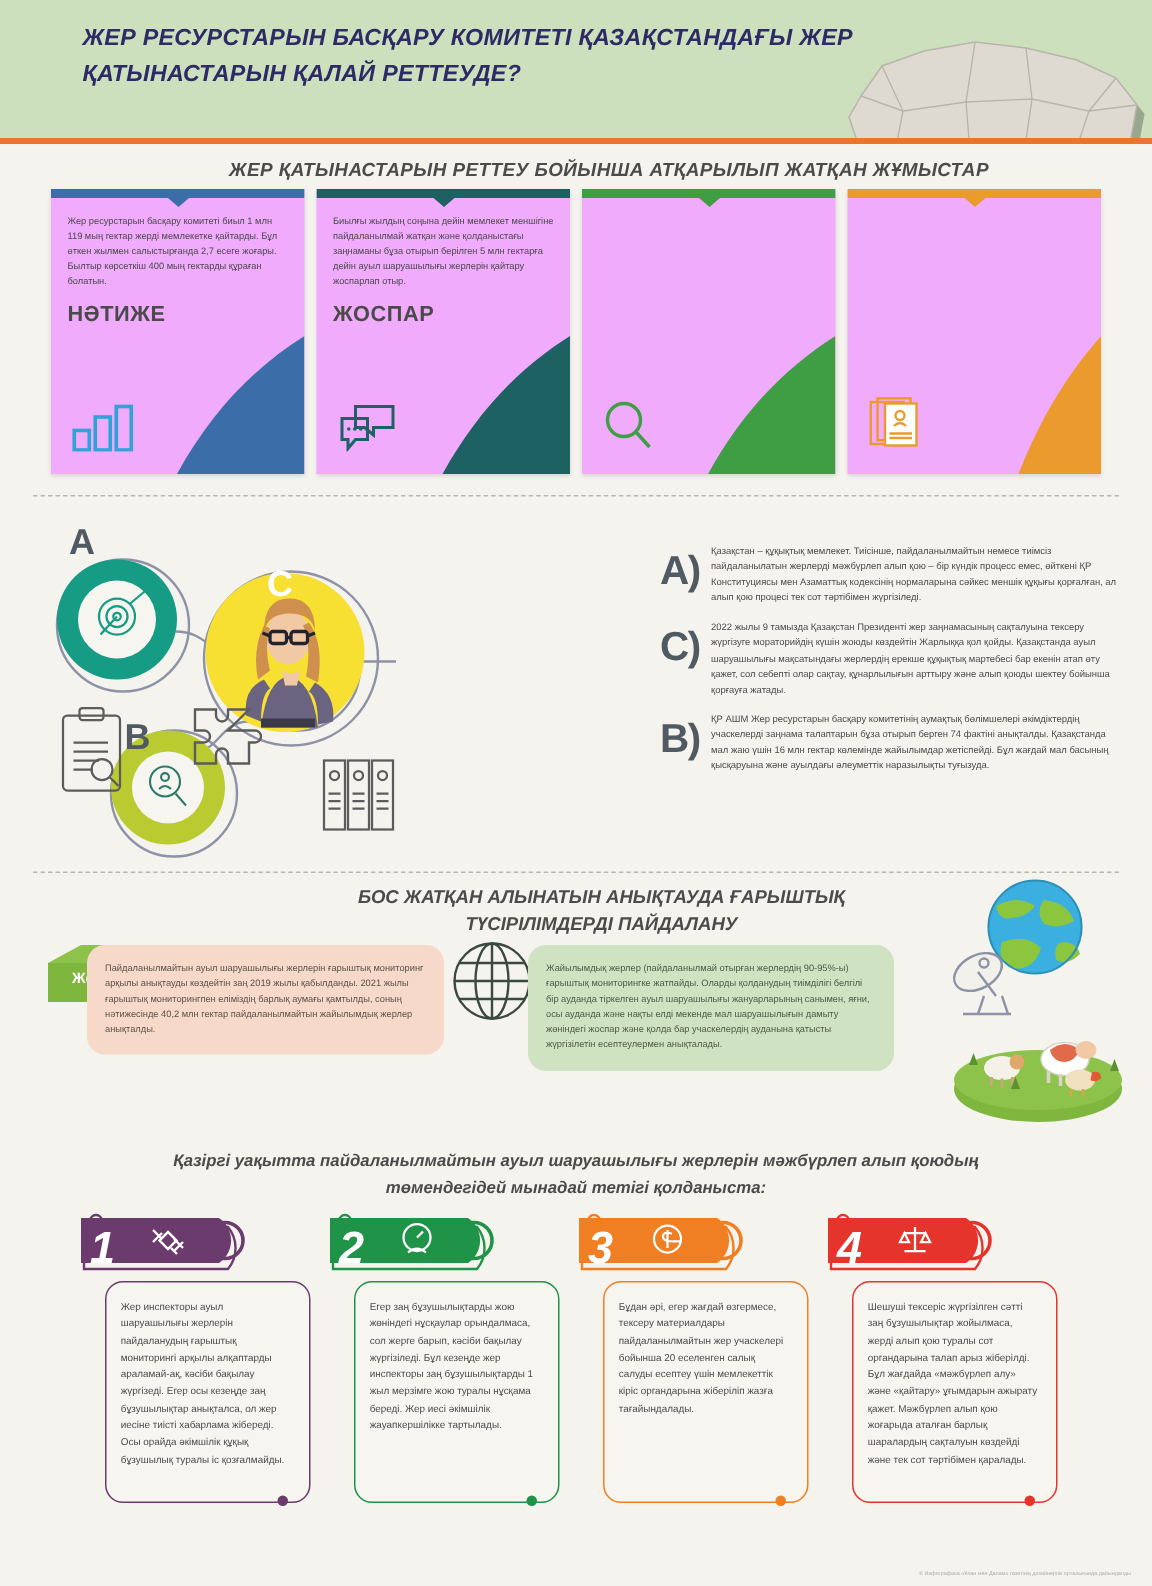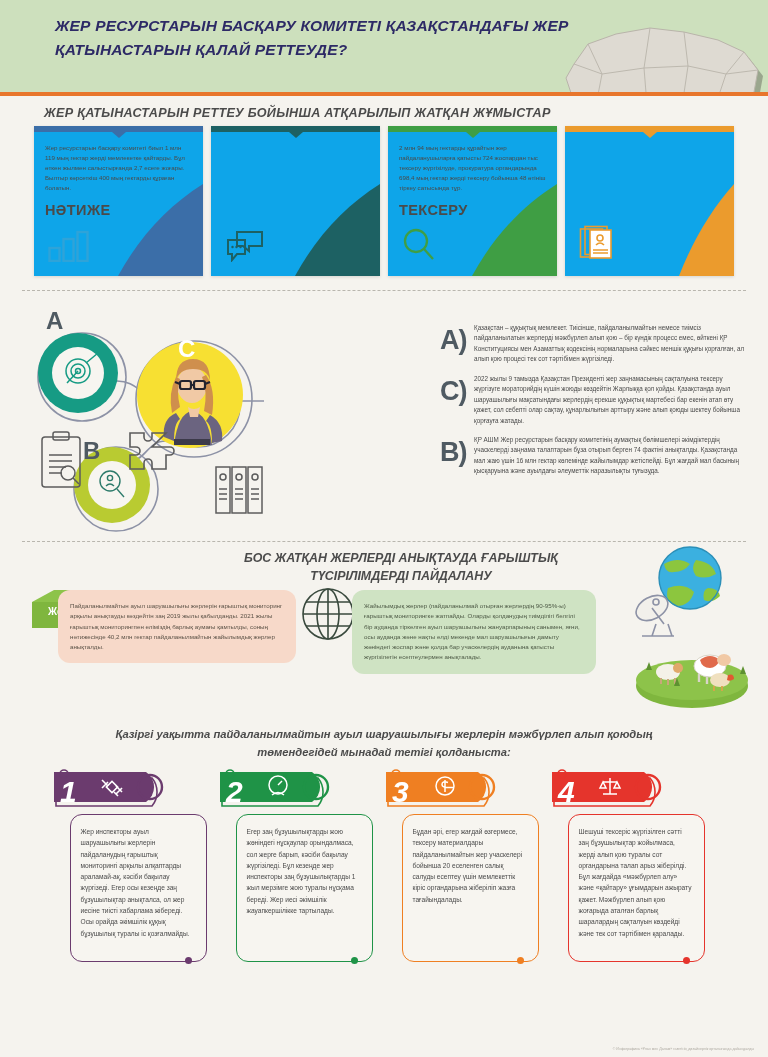--- a/index.html
+++ b/index.html
@@ -32,31 +32,31 @@
     position:absolute; left:0; top:92px; width:768px; height:4px;
     background:#e8762c;
   }
   .map-wrap {
     position:absolute; right:4px; top:16px; width:210px; height:130px;
     z-index: 5;
   }
   
   .sec-title {
     font-size: 12.6px; font-style: italic; font-weight: bold;
-    color:#4b4b4b; letter-spacing:.3px;
+    color:#4b4b4b; letter-spacing:.3px;text-align:center;
   }
   .divider {
     height:0; border-top: 1.5px dashed #b9b6ae;
     margin: 0 22px;
   }
   
   .cards { display:flex; gap:8px; padding: 6px 34px 0 34px; }
   .card {
-    position:relative; width:173px; height:150px;
-    background:#0ea5e9; overflow:hidden;
+    position:relative; width:173px; height:190px;
+    background:#f0abfc; overflow:hidden;
     box-shadow: 0 1px 3px rgba(0,0,0,.13);
   }
   .card-top { height:6px; width:100%; }
   .card-notch {
     position:absolute; left:50%; top:6px; margin-left:-7px;
     width:0;height:0; border-left:7px solid transparent;
     border-right:7px solid transparent; border-top:6px solid #000;
   }
   .card-body { position:relative; z-index:3; padding:11px 11px 0 11px; }
   .card-text { font-size:6.2px; line-height:1.62; color:#4a4a4a; }
@@ -160,20 +160,24 @@
       </svg>
     </div>
   </div>
 
   <div class="card">
     <div class="card-top" style="background:#1d6163"></div>
     <div class="card-notch" style="border-top-color:#1d6163"></div>
     <svg class="card-swoosh" viewBox="0 0 115 92">
       <path d="M115 0 C 80 22, 52 52, 30 92 L115 92 Z" fill="#1d6163"></path>
     </svg>
+    <div class="card-body">
+      <div class="card-text">Биылғы жылдың соңына дейін мемлекет меншігіне пайдаланылмай жатқан және қолданыстағы заңнаманы бұза отырып берілген 5 млн гектарға дейін ауыл шаруашылығы жерлерін қайтару жоспарлап отыр.</div>
+      <div class="card-label">ЖОСПАР</div>
+    </div>
     <div class="card-icon">
       <svg width="40" height="32" viewBox="0 0 40 32">
         <g fill="none" stroke="#1d6163" stroke-width="2">
           <path d="M12 2 H37 V16 H24 L24 21 L18 16 H12 Z"></path>
           <path d="M3 10 H20 V24 H12 L7 30 L7 24 H3 Z"></path>
         </g>
         <g fill="#1d6163">
           <circle cx="7.5" cy="17" r="1.2"></circle>
             <circle cx="11.5" cy="17" r="1.2"></circle>
           <circle cx="15.5" cy="17" r="1.2"></circle>
@@ -181,24 +185,20 @@
       </svg>
     </div>
   </div>
 
   <div class="card">
     <div class="card-top" style="background:#3f9e44"></div>
     <div class="card-notch" style="border-top-color:#3f9e44"></div>
     <svg class="card-swoosh" viewBox="0 0 115 92">
       <path d="M115 0 C 80 22, 52 52, 30 92 L115 92 Z" fill="#3f9e44"></path>
     </svg>
-    <div class="card-body">
-      <div class="card-text">2 млн 94 мың гектарды құрайтын жер пайдаланушыларға қатысты 724 жоспардан тыс тексеру жүргізілуде, прокуратура органдарында 698,4 мың гектар жерді тексеру бойынша 48 өтініш тіркеу сатысында тұр.</div>
-      <div class="card-label">ТЕКСЕРУ</div>
-    </div>
     <div class="card-icon">
       <svg width="34" height="34" viewBox="0 0 34 34">
         <g fill="none" stroke="#3f9e44" stroke-width="2.3">
           <circle cx="14" cy="13" r="11"></circle>
             <path d="M22 21 L31 31"></path>
         </g>
       </svg>
     </div>
   </div>
 
@@ -333,21 +333,21 @@
     <div class="abc-row">
       <div class="abc-letter">B)</div>
       <div class="abc-text">ҚР АШМ Жер ресурстарын басқару комитетінің аумақтық бөлімшелері әкімдіктердің учаскелерді заңнама талаптарын бұза отырып берген 74 фактіні анықталды. Қазақстанда мал жаю үшін 16 млн гектар көлемінде жайылымдар жетіспейді. Бұл жағдай мал басының қысқаруына және ауылдағы әлеуметтік наразылықты туғызуда.</div>
     </div>
   </div>
 </div>
 
 <div class="divider"></div>
 
 <div class="sat">
-  <div class="sat-title">БОС ЖАТҚАН ЖЕРЛЕРДІ АНЫҚТАУДА ҒАРЫШТЫҚ ТҮСІРІЛІМДЕРДІ ПАЙДАЛАНУ</div>
+  <div class="sat-title">БОС ЖАТҚАН АЛЫНАТЫН АНЫҚТАУДА ҒАРЫШТЫҚ ТҮСІРІЛІМДЕРДІ ПАЙДАЛАНУ</div>
 
   <div style="position:absolute; left:22px; top:46px;">
     <svg width="88" height="54" viewBox="0 0 88 54">
       <path d="M10 14 L32 2 L82 2 L60 14 Z" fill="#8dc34a"></path>
       <path d="M10 14 L60 14 L60 40 L10 40 Z" fill="#7fb63e"></path>
       <path d="M60 14 L82 2 L82 28 L60 40 Z" fill="#5d9130"></path>
       <text x="26" y="27" font-family="Liberation Sans, sans-serif" font-size="10" font-weight="bold" fill="#ffffff">Жер</text>
     </svg>
   </div>
 

